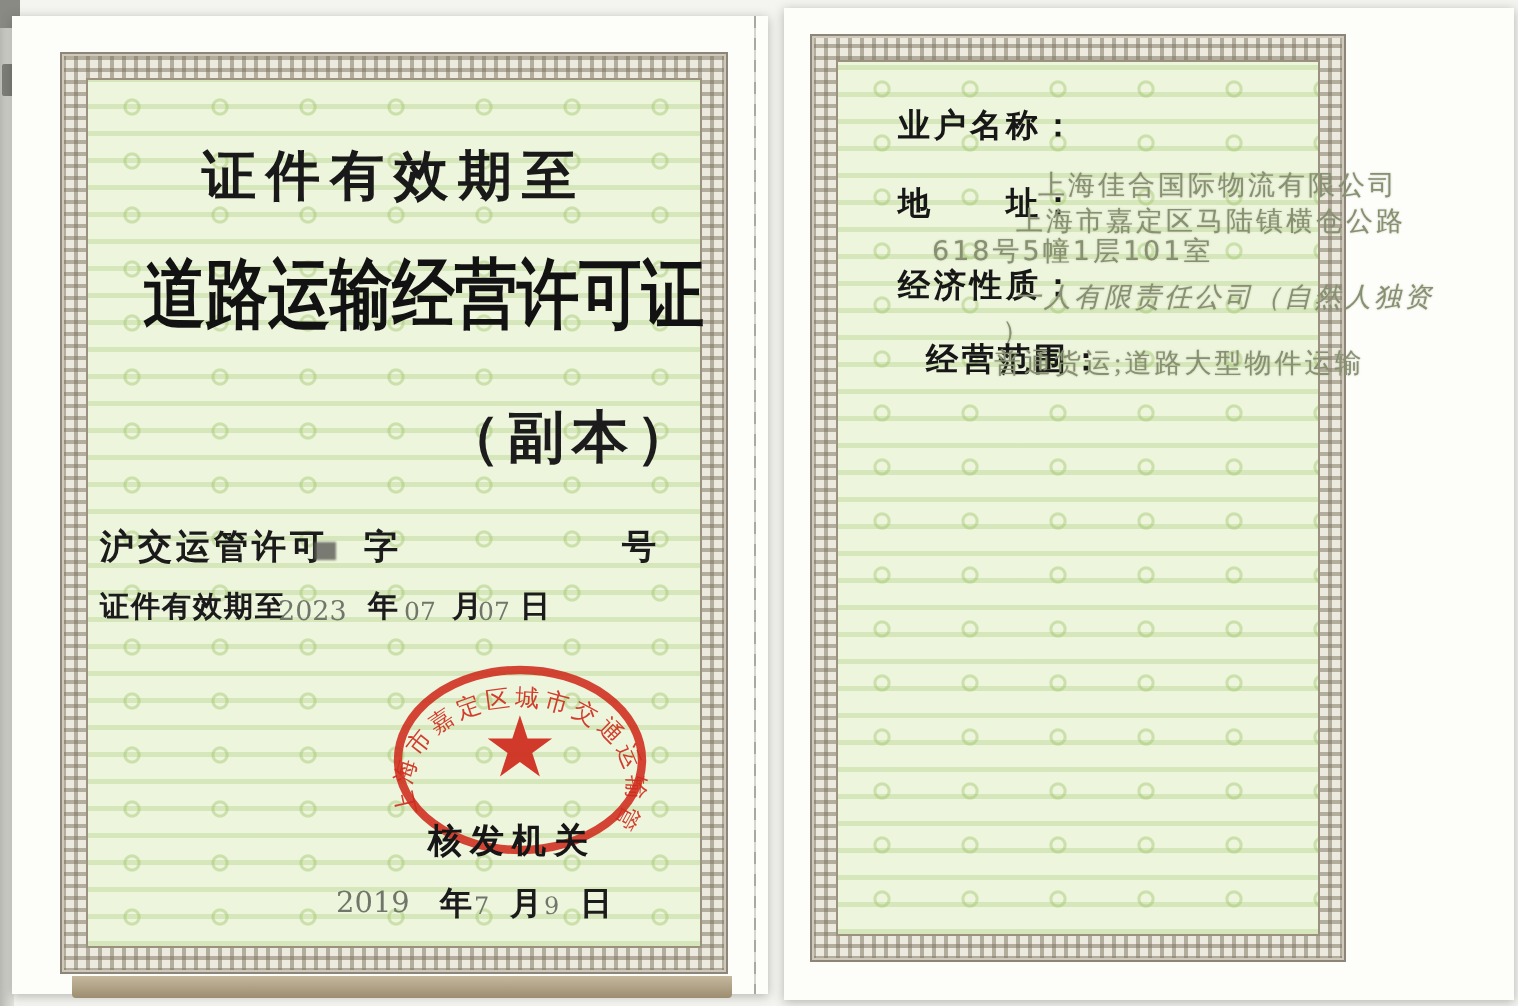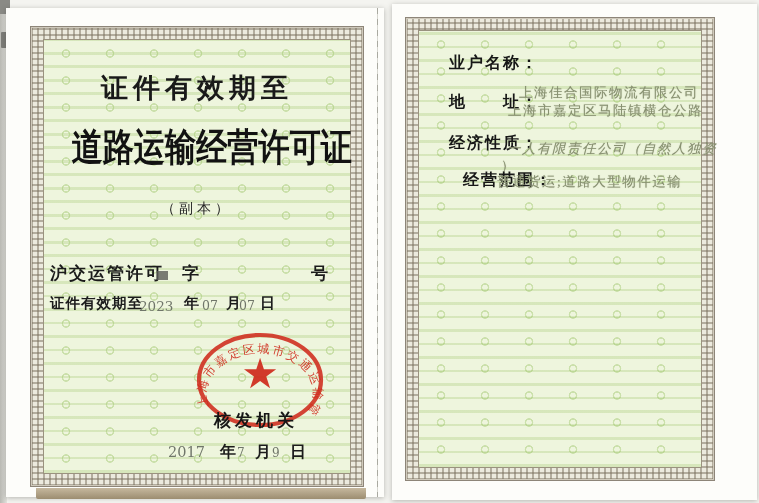--- a/index.html
+++ b/index.html
@@ -26,43 +26,43 @@
   .sheet-right { left:392px; top:4px; width:365px; height:496px; }
 
   
   .ornate-frame { position:absolute; border:1px solid #8d8578; box-shadow: inset 0 0 0 1px #cfc9bb;
     background-color:#eceade;
     background-image:
       repeating-linear-gradient(0deg,  rgba(122,112,94,.50) 0 2px, rgba(255,255,255,0) 2px 6px),
       repeating-linear-gradient(90deg, rgba(122,112,94,.50) 0 2px, rgba(255,255,255,0) 2px 6px);
   }
   .frame-left  { left:24px; top:18px; width:334px; height:461px; }
-  .frame-right { left:13px; top:13px; width:310px; height:464px; }
+  .frame-right { left:13px; top:13px; width:268px; height:464px; }
 
   
   .green-area { position:absolute; inset:12px; border:1px solid #9a927f;
     background-color:#eef5dd;
     background-image:
       radial-gradient(circle 5px at 50% 50%, rgba(255,255,255,0) 2.5px, rgba(150,192,95,.40) 3px, rgba(150,192,95,.40) 4px, rgba(255,255,255,0) 4.6px),
       repeating-linear-gradient(0deg, rgba(148,190,92,.26) 0 2.5px, rgba(255,255,255,0) 2.5px 13.5px);
     background-size:44px 27px, auto;
   }
 
   .page-edge-shadow { position:absolute; left:30px; top:480px; width:330px; height:11px;
     background:linear-gradient(180deg,#c6b89e,#9c8d70); border-radius:0 0 2px 2px; }
   .country-title { position:absolute; left:0; right:0; top:30px; text-align:center;
     font-family:"DejaVu Serif","Liberation Serif",serif;
     font-size:27px; font-weight:700; color:#191919; letter-spacing:5px; }
   .main-title { position:absolute; left:0; right:0; top:82px; text-align:center;
     font-family:"DejaVu Serif","Liberation Serif",serif;
     font-size:38px; font-weight:900; color:#121212; letter-spacing:0px;
     transform:scaleX(.82); transform-origin:50% 50%; white-space:nowrap; }
-  .copy-subtitle { position:absolute; left:0; right:0; top:160px; text-align:center;
+  .copy-subtitle { position:absolute; left:0; right:0; top:160px; text-align:right;
     font-family:"DejaVu Serif","Liberation Serif",serif;
-    font-size:14px; font-weight:400; color:#1c1c1c; letter-spacing:4px; }
+    font-size:28px; font-weight:700; color:#1c1c1c; letter-spacing:4px; }
 
   .abs { position:absolute; white-space:nowrap; }
   .lbl-bold { font-weight:700; color:#1b1b1b; }
   .typed { color:#70766a; font-family:"DejaVu Serif","Liberation Serif",serif; }
   .redaction { position:absolute; width:11px; height:9px; background:#5d5d58; opacity:.8; filter:blur(.6px); }
 
   
   .stamp-wrap { position:absolute; left:148px; top:288px; width:136px; height:104px; }
   .issuer { position:absolute; left:170px; top:369px; font-size:17px; font-weight:700;
     color:#161616; letter-spacing:4px; }
@@ -107,21 +107,21 @@
             <ellipse cx="68" cy="52" rx="61" ry="45" fill="none" stroke="#cf2b1c" stroke-width="4.2" opacity=".88"></ellipse>
             <path id="sealArc" d="M 18,80 A 54 40 0 1 1 118,80" fill="none"></path>
             <text font-size="12" fill="#cf2b1c" letter-spacing="2.2" opacity=".9" font-family="DejaVu Sans, sans-serif">
               <textPath href="#sealArc" startOffset="2">上海市嘉定区城市交通运输管理所</textPath>
             </text>
             <text x="68" y="60" text-anchor="middle" font-size="42" fill="#cf2b1c" opacity=".92" font-family="DejaVu Sans, sans-serif">★</text>
           </svg>
         </div>
         <div class="issuer">核发机关</div>
 
-        <span class="abs typed" style="left:124px; top:404px; font-size:14.5px;">2017</span>
+        <span class="abs typed" style="left:124px; top:404px; font-size:14.5px;">2019</span>
         <span class="abs lbl-bold" style="left:176px; top:402px; font-size:16px;">年</span>
         <span class="abs typed" style="left:193px; top:406px; font-size:12px;">7</span>
         <span class="abs lbl-bold" style="left:211px; top:402px; font-size:16px;">月</span>
         <span class="abs typed" style="left:228px; top:406px; font-size:12px;">9</span>
         <span class="abs lbl-bold" style="left:246px; top:402px; font-size:16px;">日</span>
       </div>
     </div>
     <div class="page-edge-shadow"></div>
   </div>
 
@@ -129,20 +129,21 @@
 
   <div class="sheet sheet-right">
     <div class="ornate-frame frame-right">
       <div class="green-area">
 
         <span class="field-label" style="left:30px; top:22px;">业户名称：</span>
         <span class="field-value" style="left:100px; top:33px;margin-top:20px;">上海佳合国际物流有限公司</span>
 
         <span class="field-label" style="left:30px; top:61px;">地　　址：</span>
         <span class="field-value" style="left:89px; top:71px;">上海市嘉定区马陆镇横仓公路</span>
+        <span class="field-value" style="left:47px; top:86px;">618号5幢1层101室</span>
 
         <span class="field-label" style="left:30px; top:102px;">经济性质：</span>
         <span class="field-value" style="left:88px; top:109px;font-style:italic;">一人有限责任公司（自然人独资</span>
         <span class="field-value" style="left:82px; top:126px;">）</span>
 
         <span class="field-label" style="left:44px; top:139px;">经营范围：</span>
         <span class="field-value" style="left:78px; top:142px;font-family:Liberation Serif, serif;">普通货运;道路大型物件运输</span>
 
       </div>
     </div>

